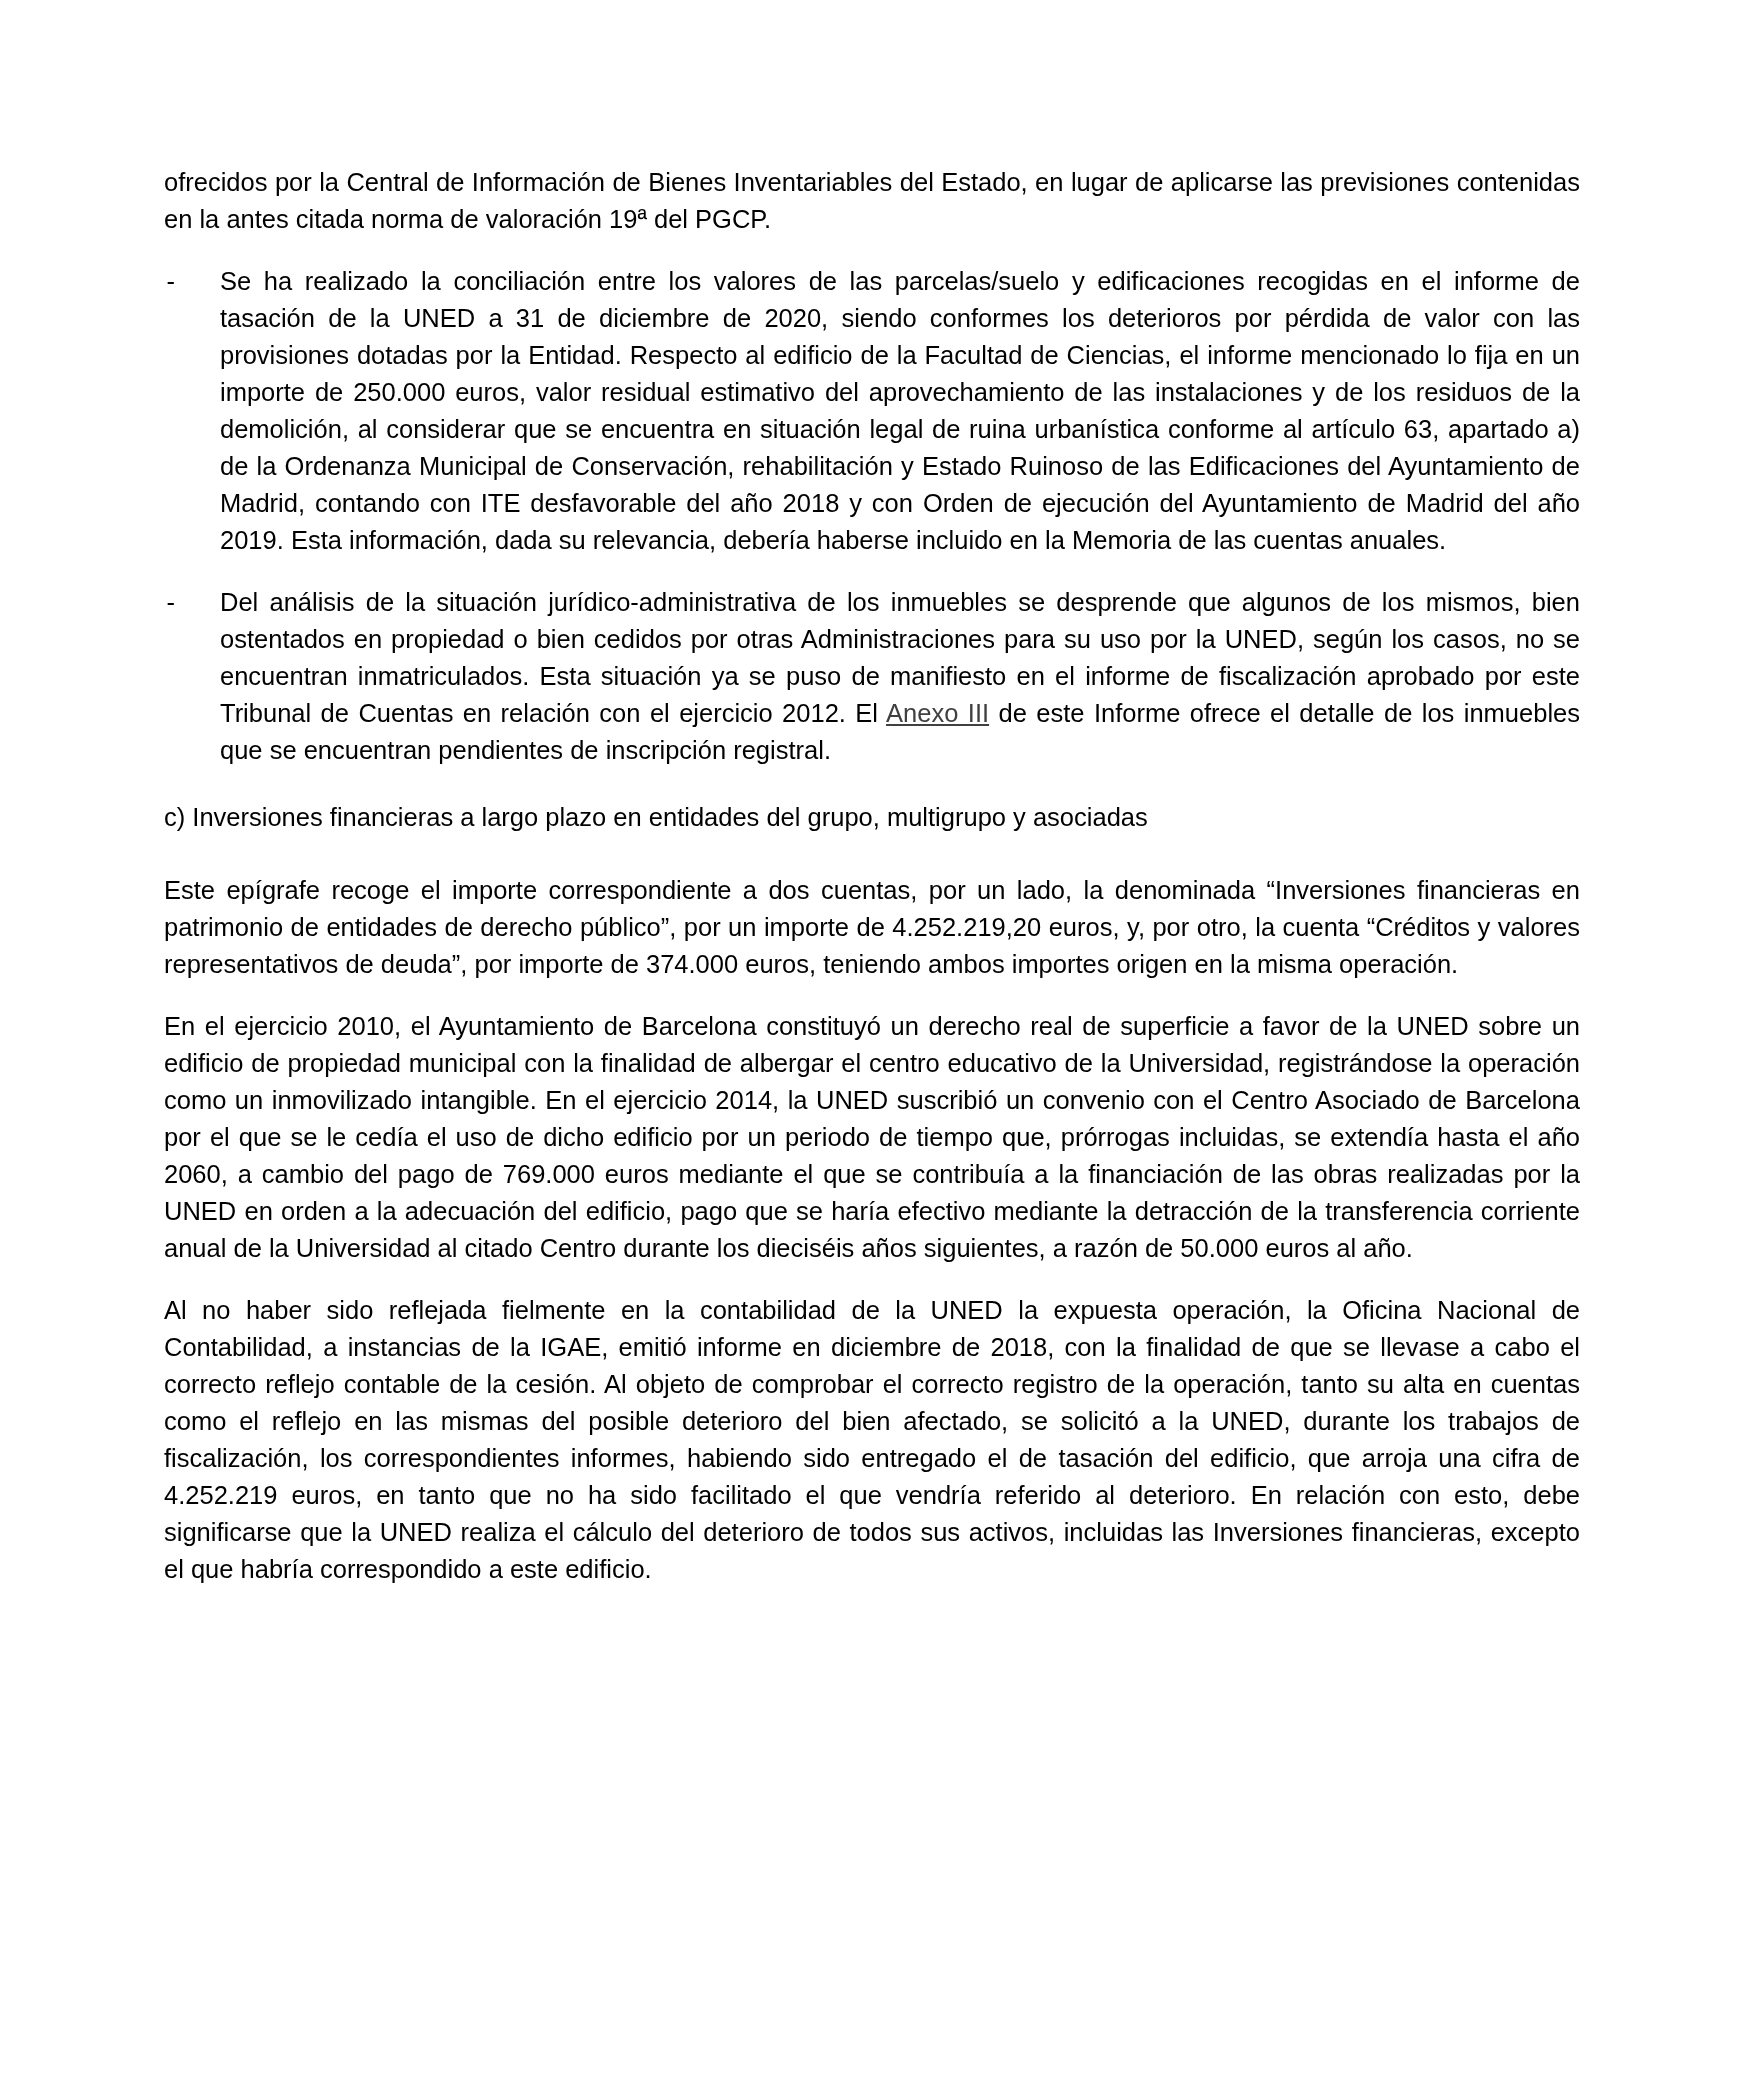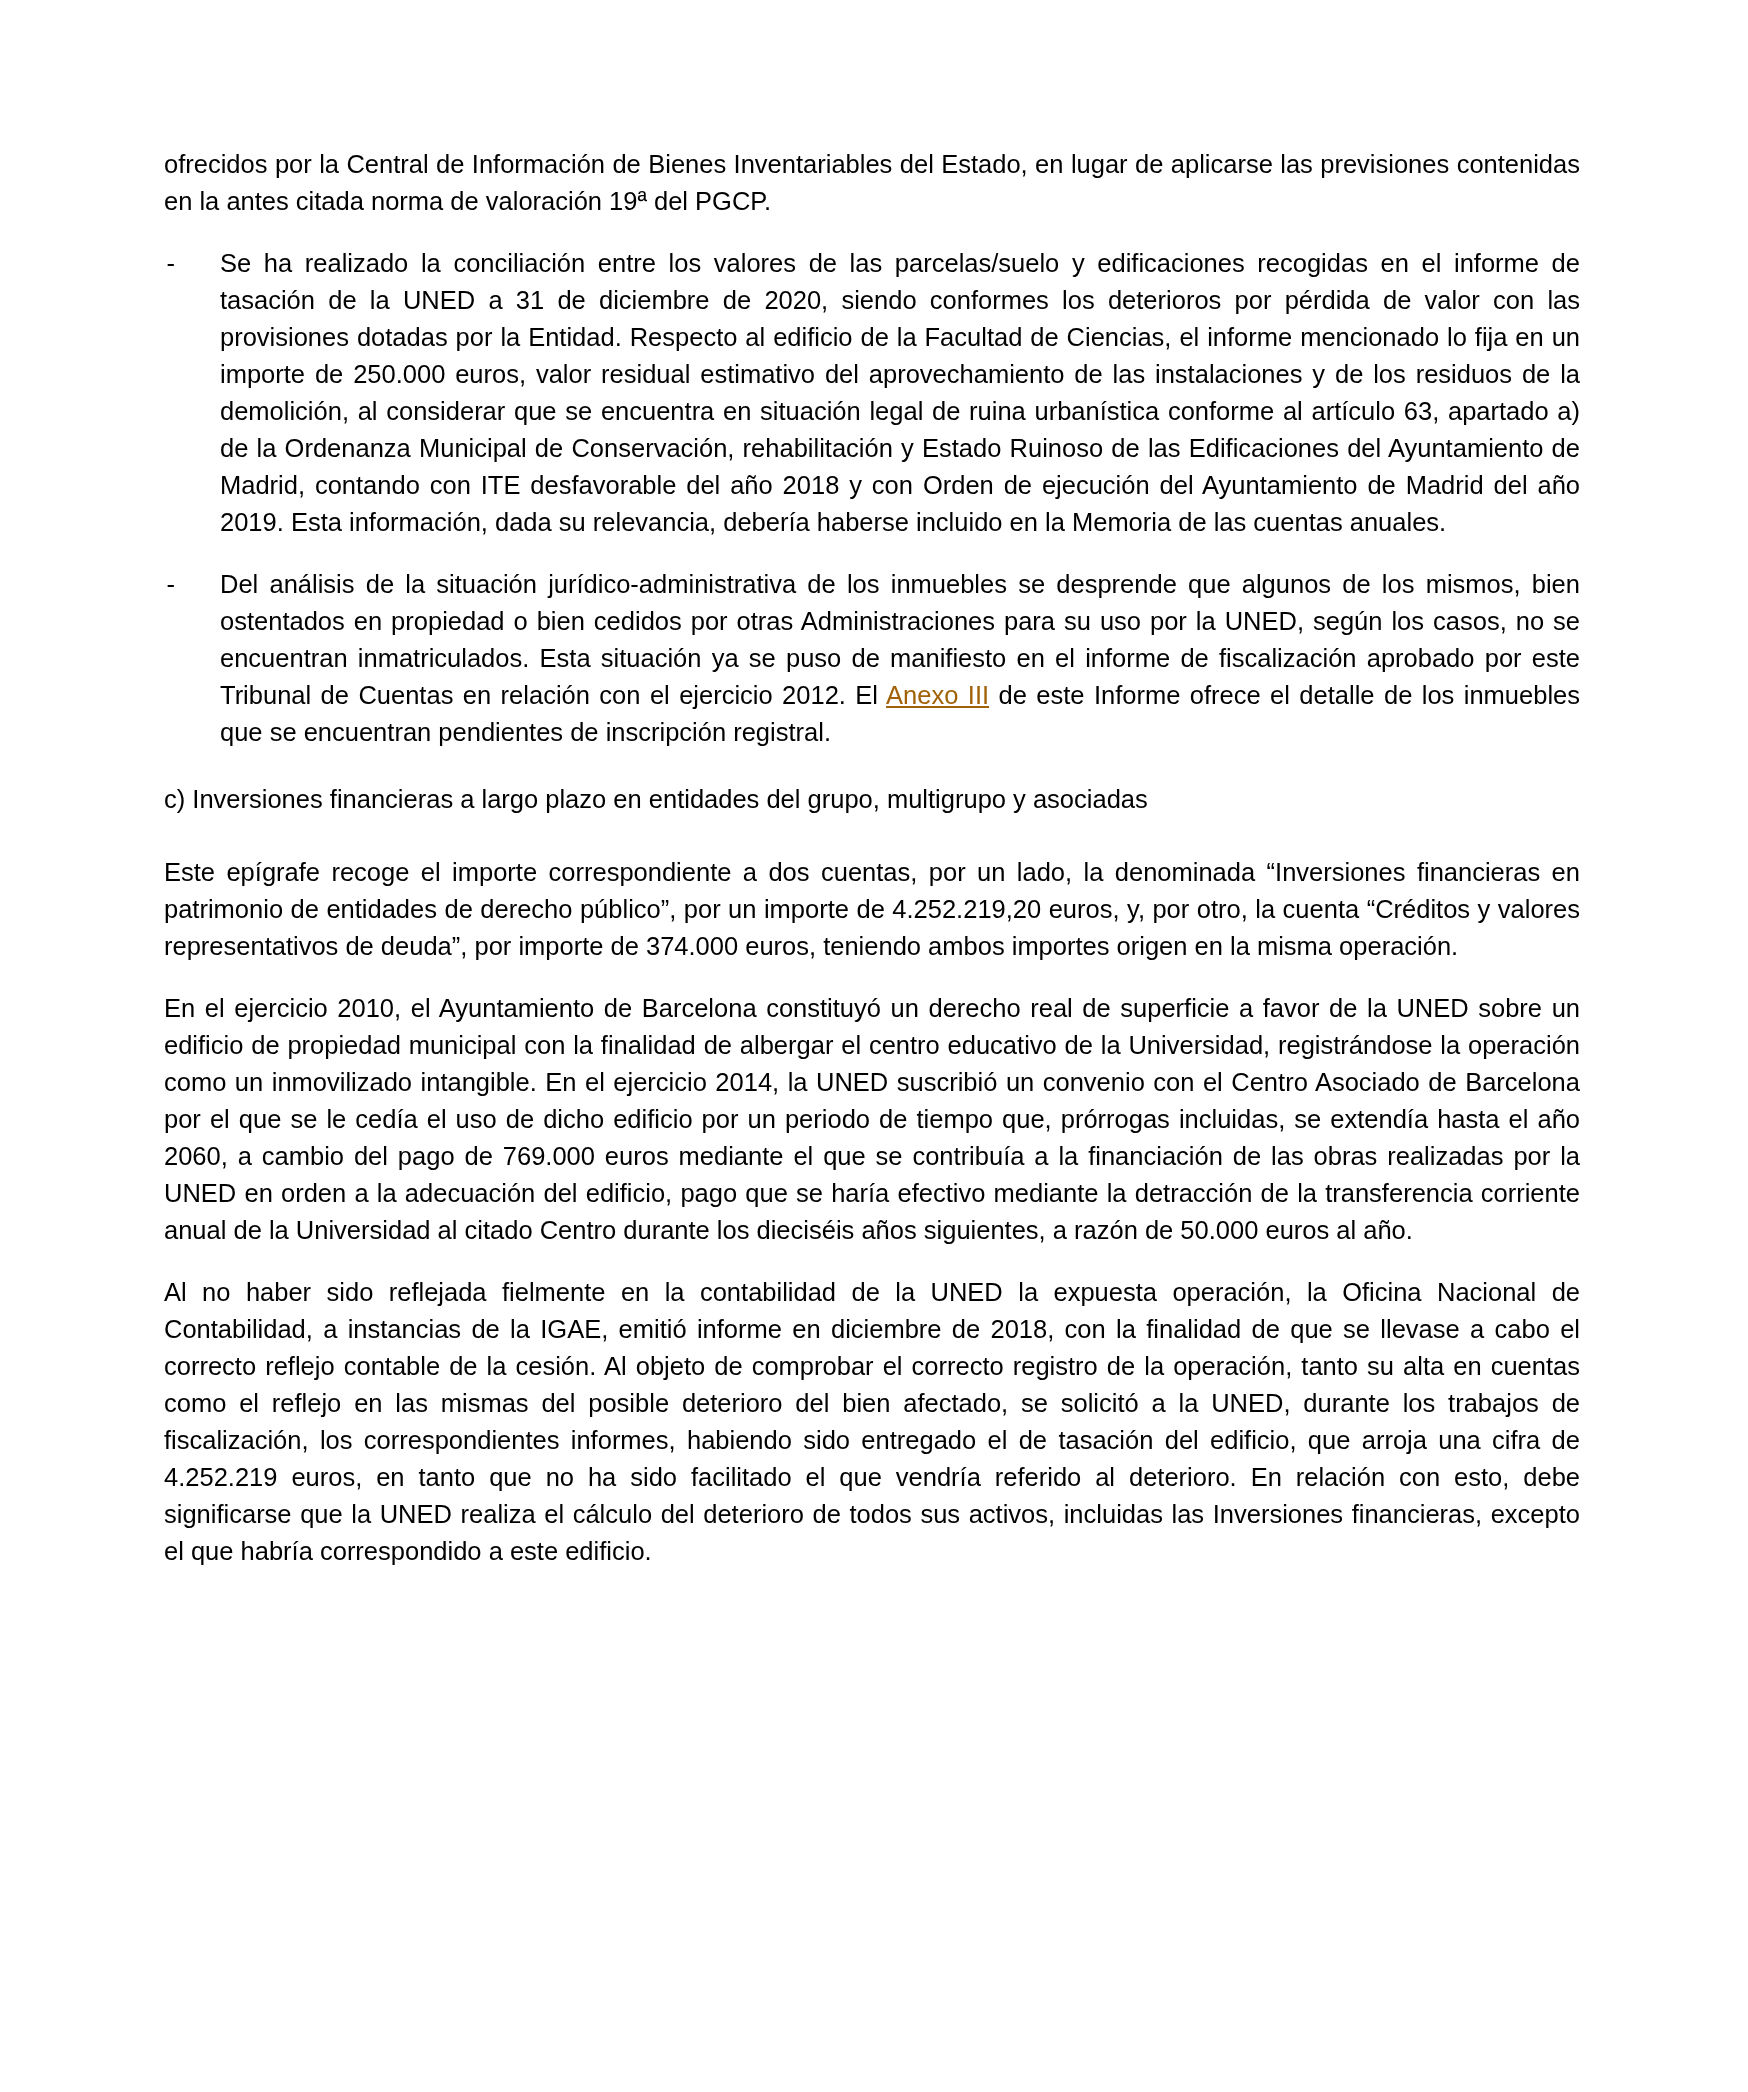--- a/index.html
+++ b/index.html
@@ -9,21 +9,21 @@
   body {
     width: 1748px;
     height: 2092px;
     background: #ffffff;
     overflow: hidden;
     position: relative;
   }
   .content {
     position: absolute;
     left: 164px;
-    top: 146px;
+    top: 164px;
     width: 1416px;
     font-family: "Liberation Sans", sans-serif;
     font-size: 25.5px;
     line-height: 37px;
     color: #000000;
     text-align: justify;
   }
   .para {
     margin: 0 0 25px 0;
   }
@@ -38,21 +38,21 @@
     top: 0;
   }
   .heading {
     font-weight: normal;
     font-size: 25.5px;
     line-height: 37px;
     text-align: left;
     margin: 30px 0 36px 0;
   }
   .link {
-    color: #a16207;
+    color: #404040;
     text-decoration: underline;
     cursor: pointer;
   }
 </style>
 </head>
 <body>
 
 <div>
   <main class="content">
 

